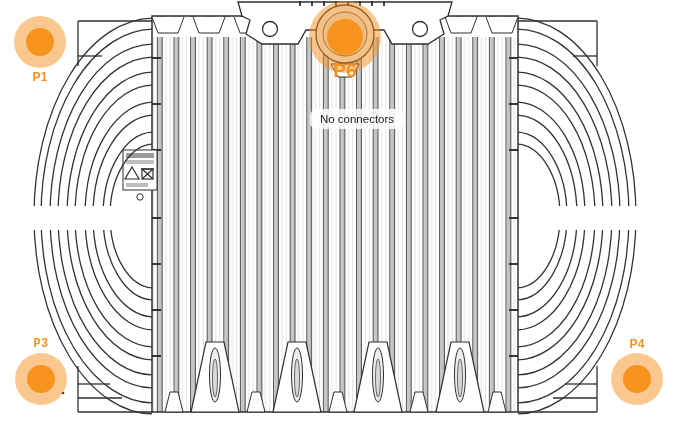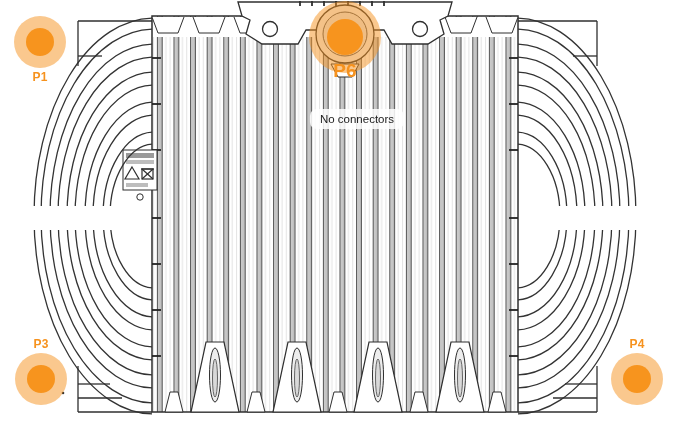--- a/index.html
+++ b/index.html
@@ -14,21 +14,21 @@
     background:rgba(246,146,30,0.5);
     display:flex;align-items:center;justify-content:center;cursor:pointer;
   }
   .marker .dot{width:28px;height:28px;border-radius:50%;background:#F7941E;}
   .marker .mlabel{
     margin-top:3px;font-size:12px;font-weight:700;color:#F6921E;line-height:1;
     letter-spacing:0.2px;user-select:none;
   }
   .m-p1{left:14px;top:16px;}
   .m-p2{left:610px;top:16px;}
-  .m-p3{left:15px;top:338px;flex-direction:column-reverse;}
+  .m-p3{left:15px;top:338px;flex-direction:column-reverse;font-family:Liberation Mono, monospace;}
   .m-p4{left:611px;top:338px;flex-direction:column-reverse;align-items:center;}
   .m-p3 .mlabel,.m-p4 .mlabel{margin-top:0;margin-bottom:3px;}
   .m-p6{left:309px;top:1px;width:72px;}
   .m-p6 .halo{width:72px;height:72px;}
   .m-p6 .dot{width:36px;height:36px;}
   .m-p6 .mlabel{margin-top:-12px;font-size:19px;}
   .tooltip{
     position:absolute;left:357px;top:77px;transform:translateX(-50%);
     background:rgba(255,255,255,0.85);color:#1C1C1C;border-radius:7px;
     padding:4px 10px;font-size:11.5px;white-space:nowrap;z-index:4;margin-top:32px;

